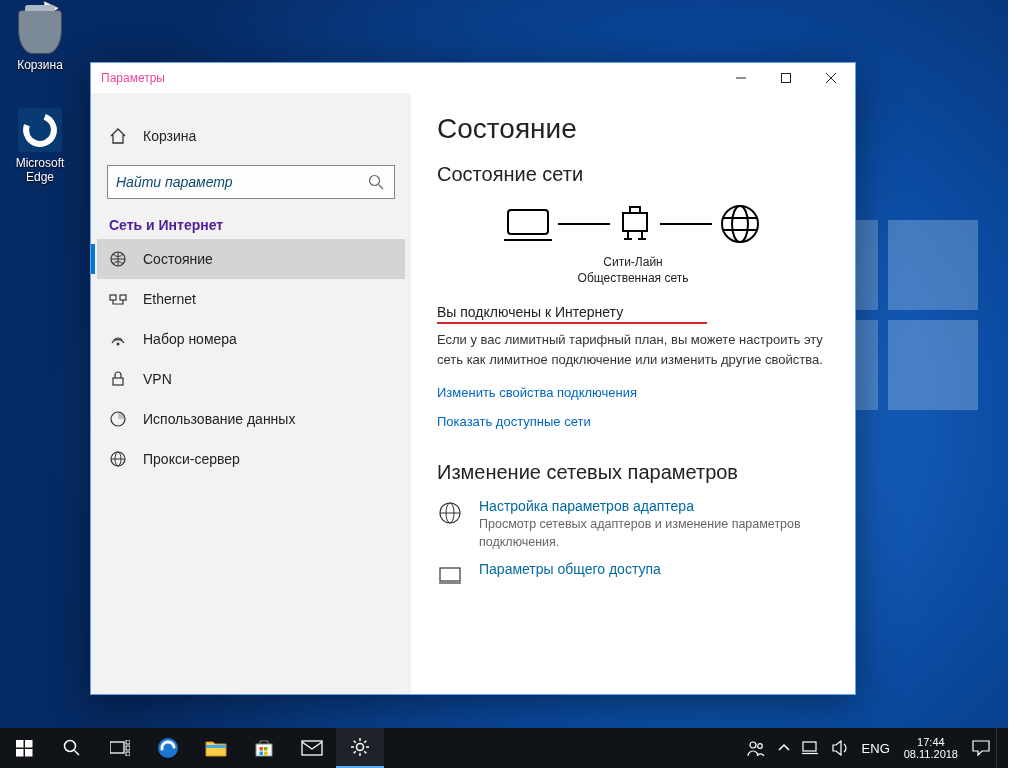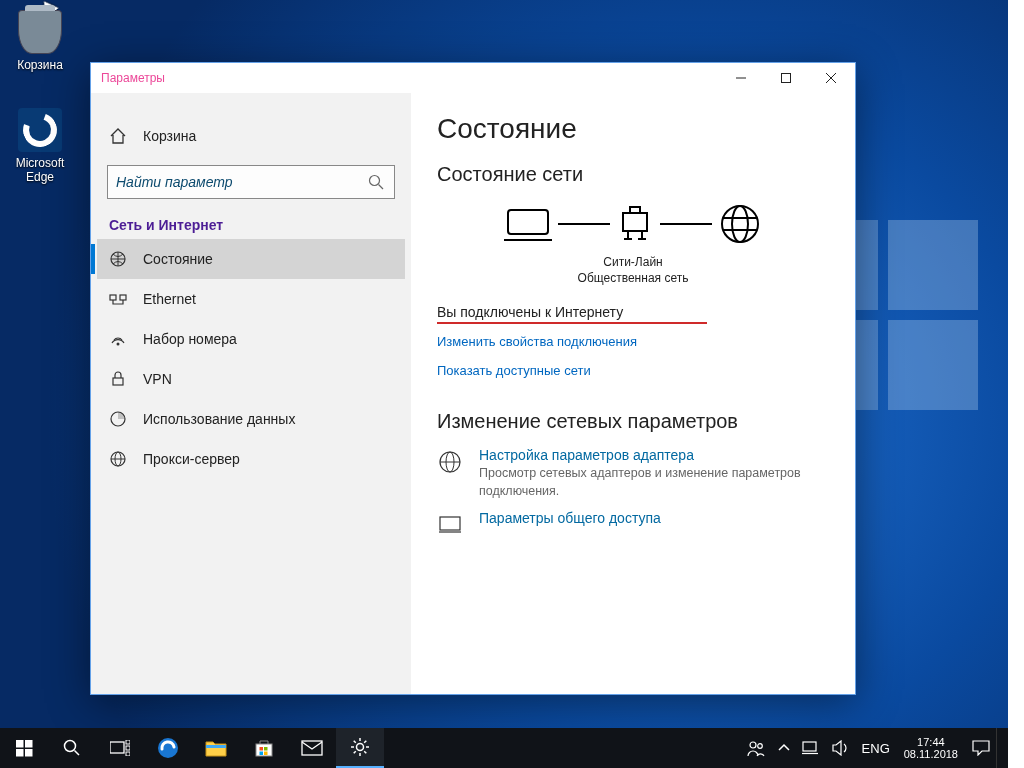--- a/index.html
+++ b/index.html
@@ -218,20 +218,21 @@
               <path d="M5 16 H39 M5 28 H39" stroke="#000" stroke-width="2"></path>
             </svg>
         </div>
         <div class="d-caption">
           <div>Сити-Лайн</div>
           <div>Общественная сеть</div>
         </div>
 
         <div class="h3">Вы подключены к Интернету</div>
         <div class="underline-red"></div>
+        <div class="para">Если у вас лимитный тарифный план, вы можете настроить эту сеть как лимитное подключение или изменить другие свойства.</div>
         <div class="link">Изменить свойства подключения</div><br>
         <div class="link">Показать доступные сети</div>
 
         <div class="h2" style="margin-top:22px;">Изменение сетевых параметров</div>
 
         <div class="opt">
           <svg width="26" height="26" style="margin-top:2px">
               <circle cx="13" cy="13" r="10" fill="none" stroke="#333" stroke-width="1.2"></circle>
               <ellipse cx="13" cy="13" rx="4" ry="10" fill="none" stroke="#333" stroke-width="1"></ellipse>
               <path d="M3 13 H23" stroke="#333" stroke-width="1"></path>

